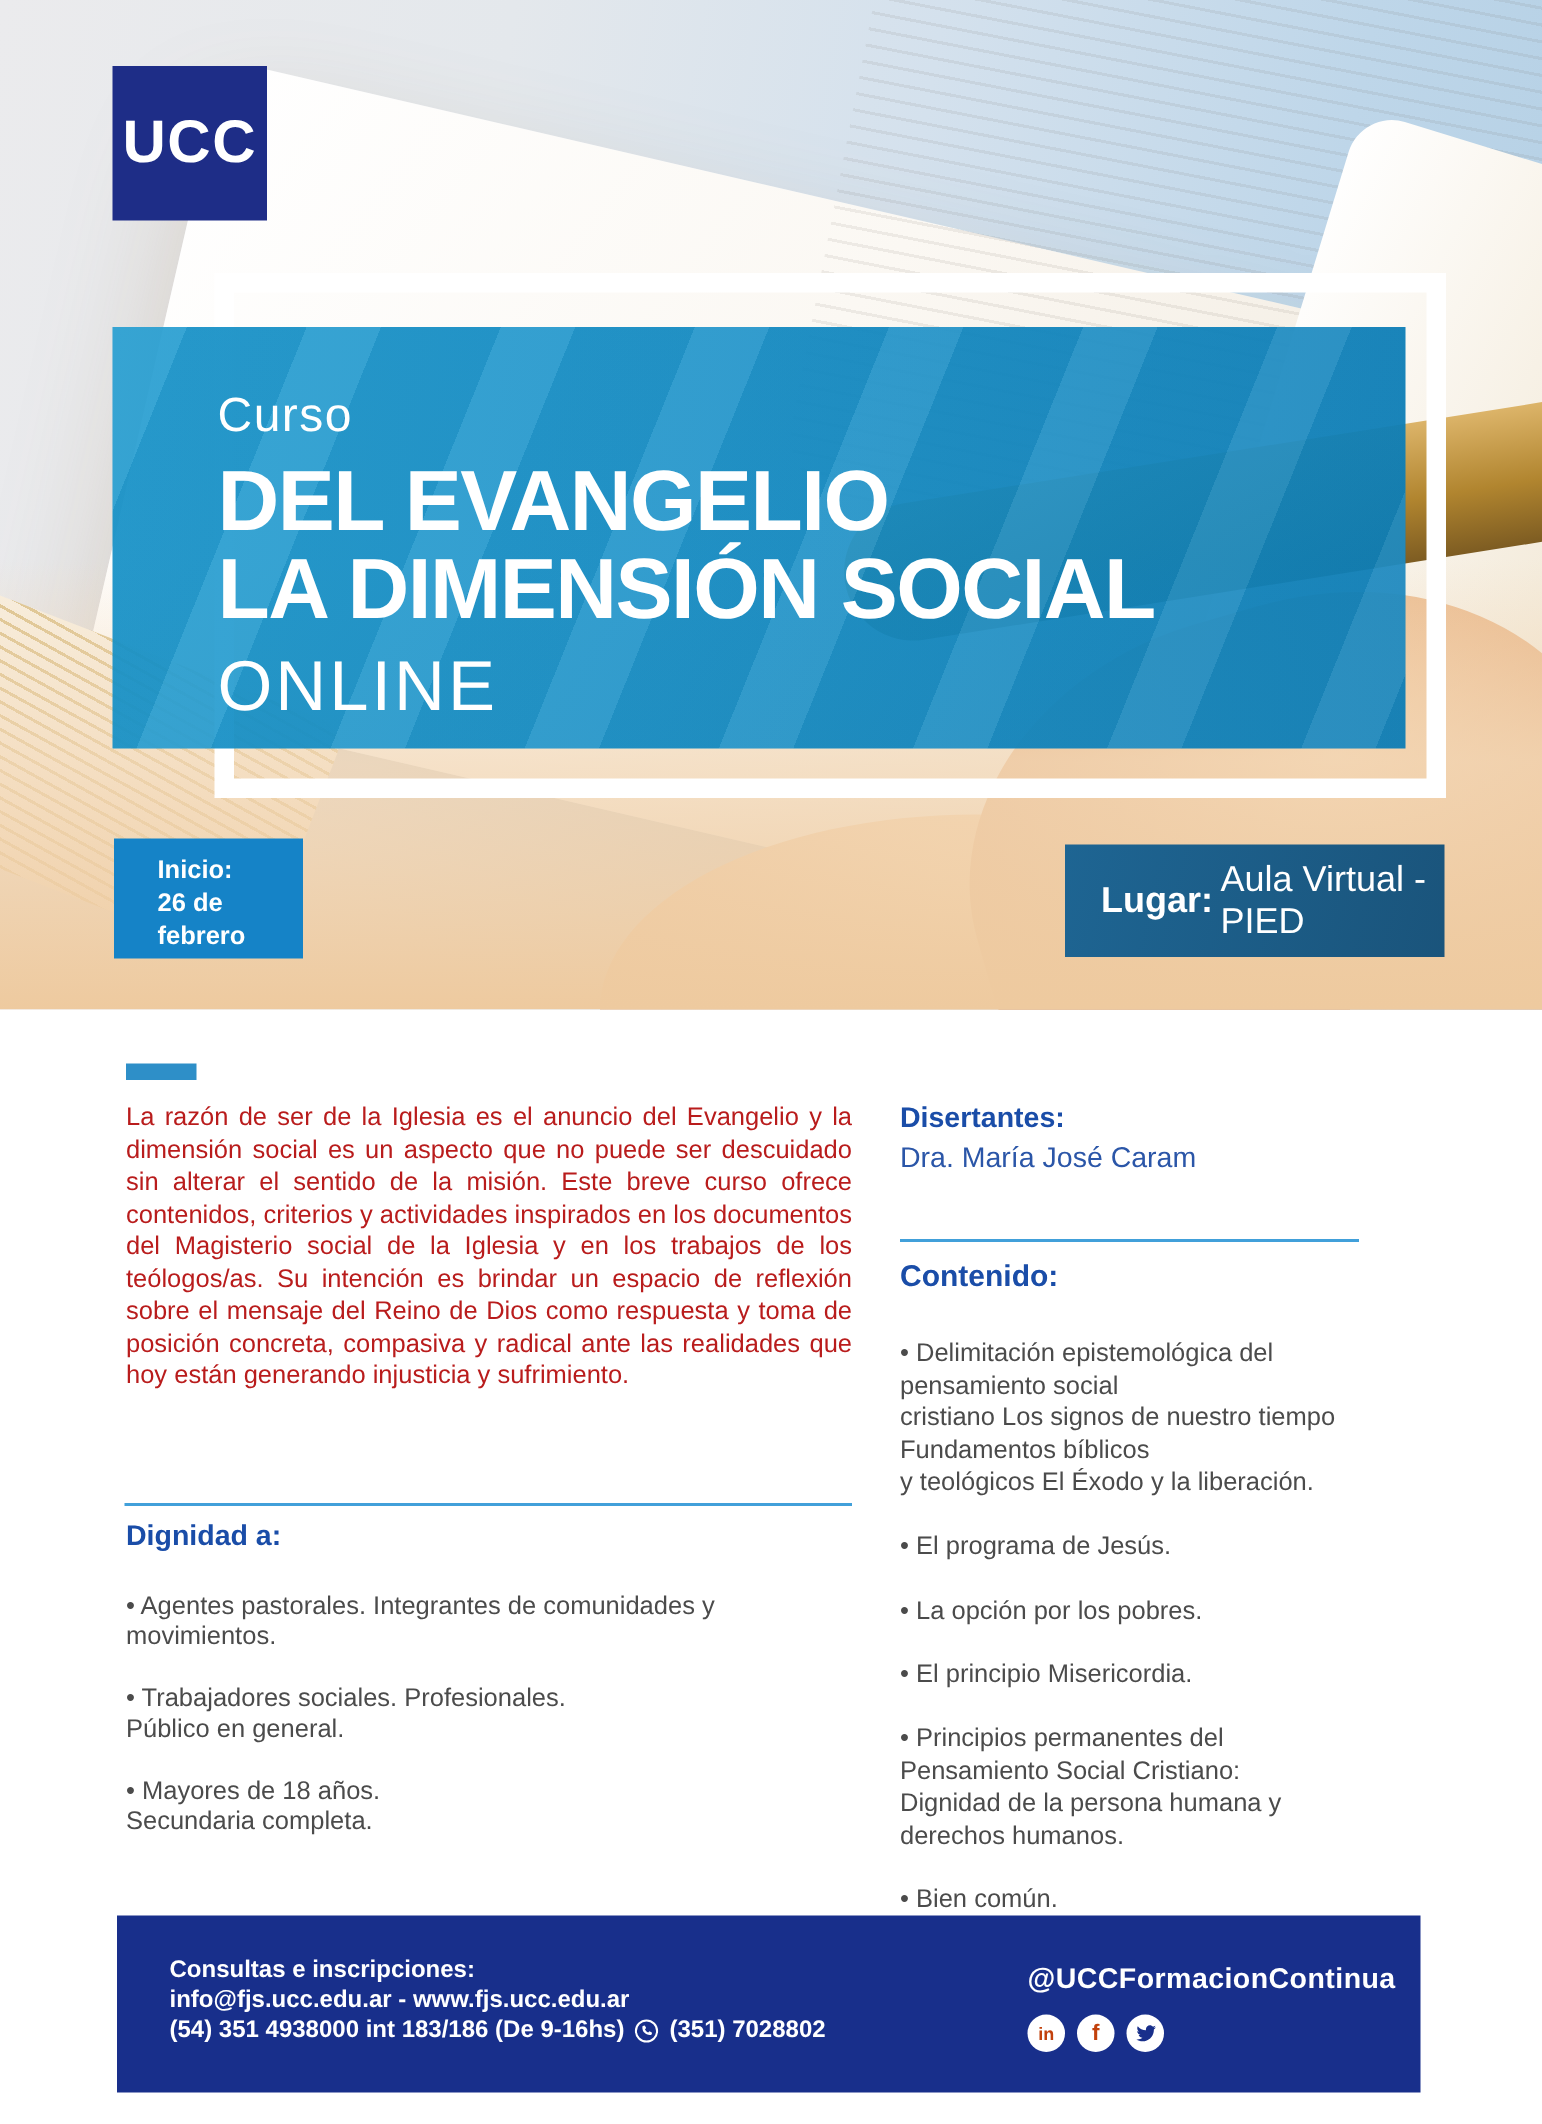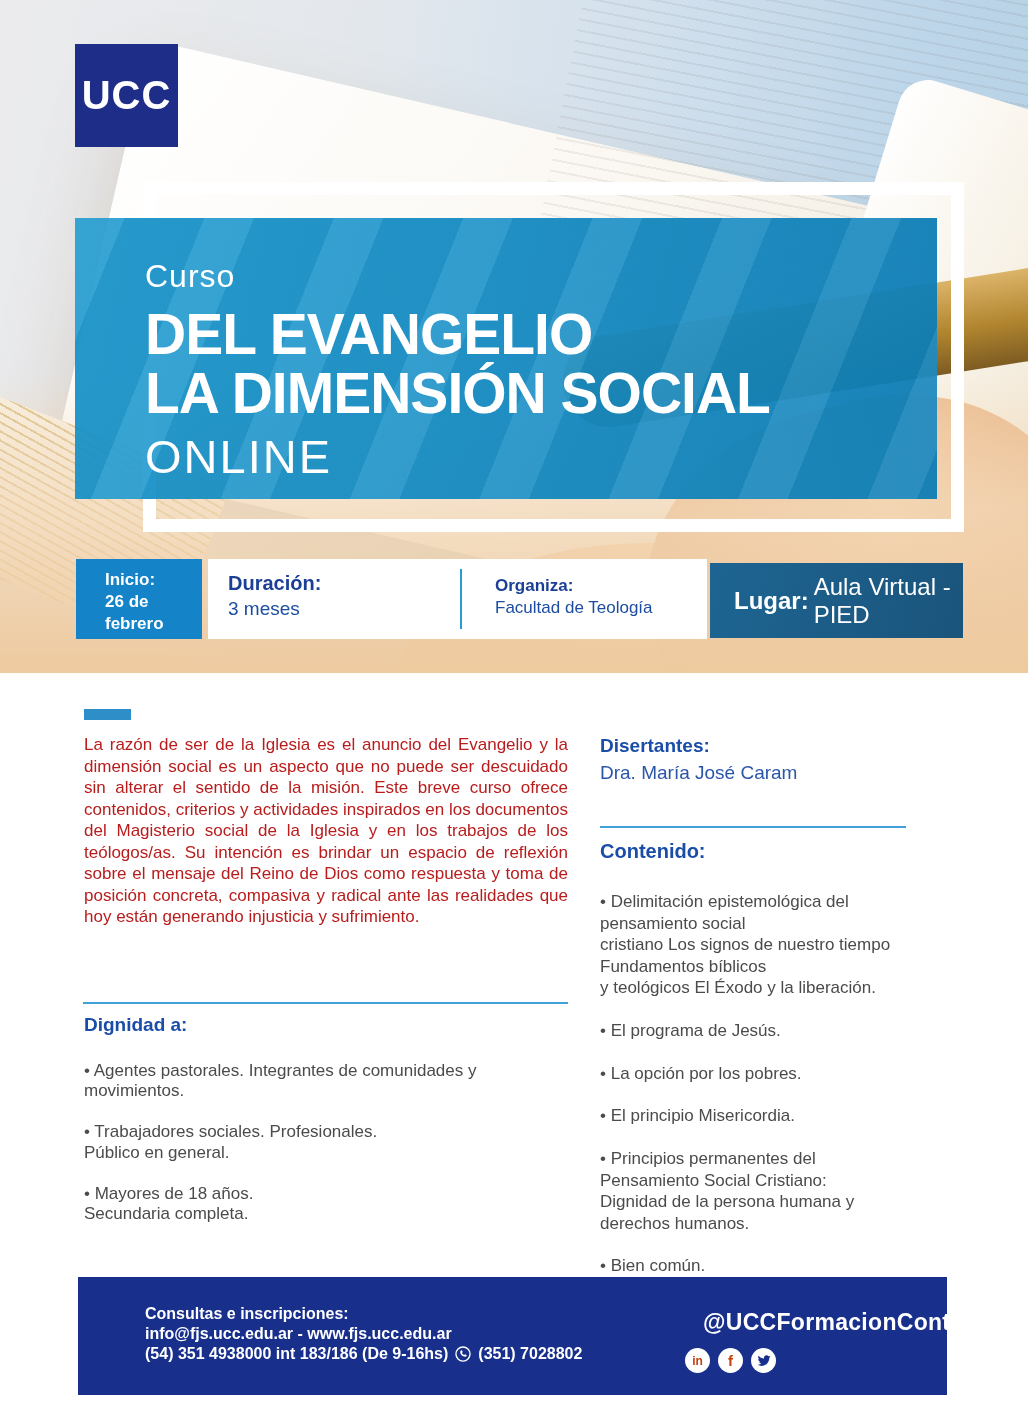--- a/index.html
+++ b/index.html
@@ -79,24 +79,24 @@
   .h-blue { position:absolute; color:#1a4da8; font-weight:700; font-size:19px; }
   .list { position:absolute; color:#4b4b4b; font-size:17px; white-space:pre-line; }
   .dirigido-list { left:84px; top:1040px; width:490px; line-height:20.5px; }
   .contenido-list { left:600px; top:870px; width:330px; line-height:21.4px; }
   .disertante-name { position:absolute; left:600px; top:762px; color:#2b56a8; font-size:19px; }
   .preline { white-space:pre-line; }
 
   
   .footer { position:absolute; left:78px; top:1277px; width:869px; height:118px; background:#182f8b; }
   .footer-left { position:absolute; left:35px; top:27px; color:#fff; font-weight:700;
-    font-size:16px; line-height:20px;margin-left:32px; }
+    font-size:16px; line-height:20px; }
   .phone-line { display:flex; align-items:center; gap:6px; }
   .footer-right { position:absolute; left:607px; top:32px; color:#fff; }
-  .handle { font-weight:700; font-size:23px; letter-spacing:.3px;margin-left:18px; }
+  .handle { font-weight:700; font-size:19px; letter-spacing:.3px; }
   .social-row { display:flex; gap:8px; margin-top:12px; }
   .social { width:25px; height:25px; border-radius:50%; background:#ffffff; color:#c2410c;
     display:flex; align-items:center; justify-content:center; font-weight:700; }
   .social .in { font-size:12px; letter-spacing:0; }
   .social .f { font-size:15px; }
   .wa-icon { display:inline-block; }
 </style>
 </head>
 <body>
 
@@ -122,31 +122,20 @@
     <div class="banner-kicker">Curso</div>
     <div class="banner-title">DEL EVANGELIO</div>
     <div class="banner-title">LA DIMENSIÓN SOCIAL</div>
     <div class="banner-online">ONLINE</div>
   </div>
 
   <div class="box-start preline"><span>Inicio:</span>
 <span class="preline">26 de
 febrero</span></div>
 
-  <div class="box-mid">
-    <div class="mid-duracion">
-      <div class="lbl">Duración:</div>
-      <div class="val">3 meses</div>
-    </div>
-    <div class="mid-divider"></div>
-    <div class="mid-organiza">
-      <div class="lbl">Organiza:</div>
-      <div class="val">Facultad de Teología</div>
-    </div>
-  </div>
 
   <div class="box-place">
     <b>Lugar:</b>
     <span>Aula Virtual - PIED</span>
   </div>
 
   <div class="accent-rect"></div>
   <div class="about">La razón de ser de la Iglesia es el anuncio del Evangelio y la dimensión social es un aspecto que no puede ser descuidado sin alterar el sentido de la misión. Este breve curso ofrece contenidos, criterios y actividades inspirados en los documentos del Magisterio social de la Iglesia y en los trabajos de los teólogos/as. Su intención es brindar un espacio de reflexión sobre el mensaje del Reino de Dios como respuesta y toma de posición concreta, compasiva y radical ante las realidades que hoy están generando injusticia y sufrimiento.</div>
 
   <div class="rule rule-left"></div>

